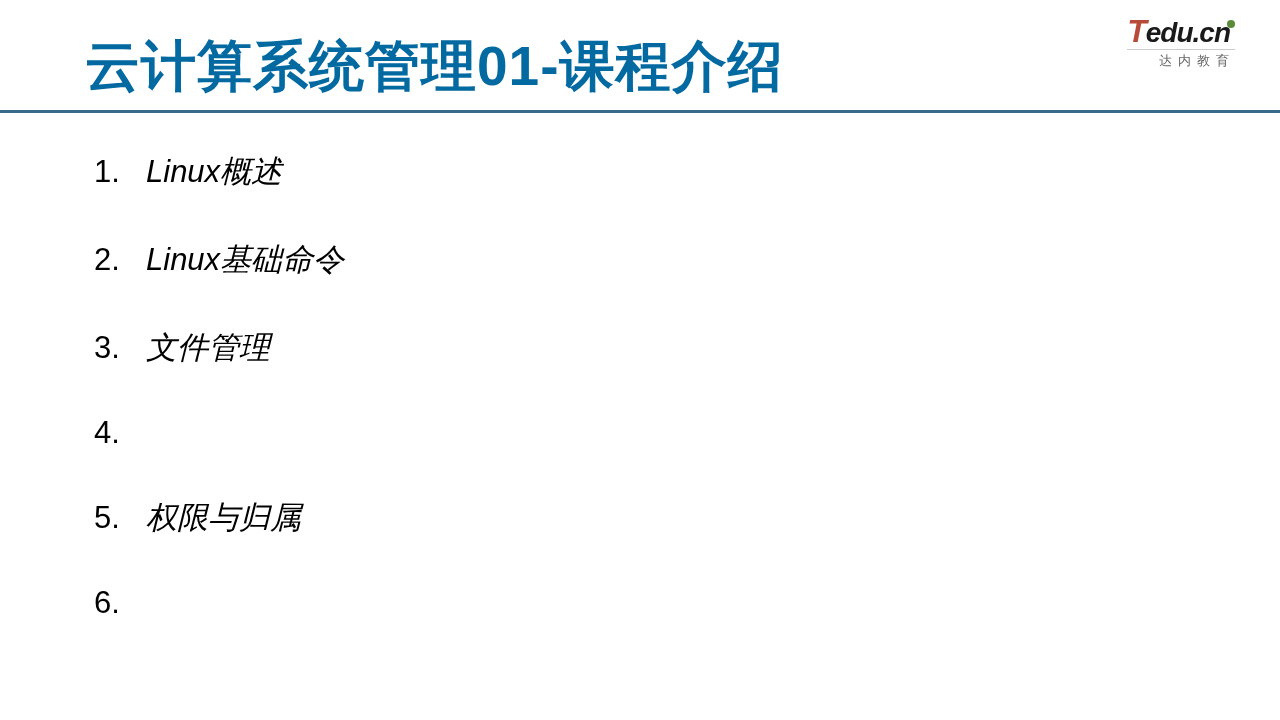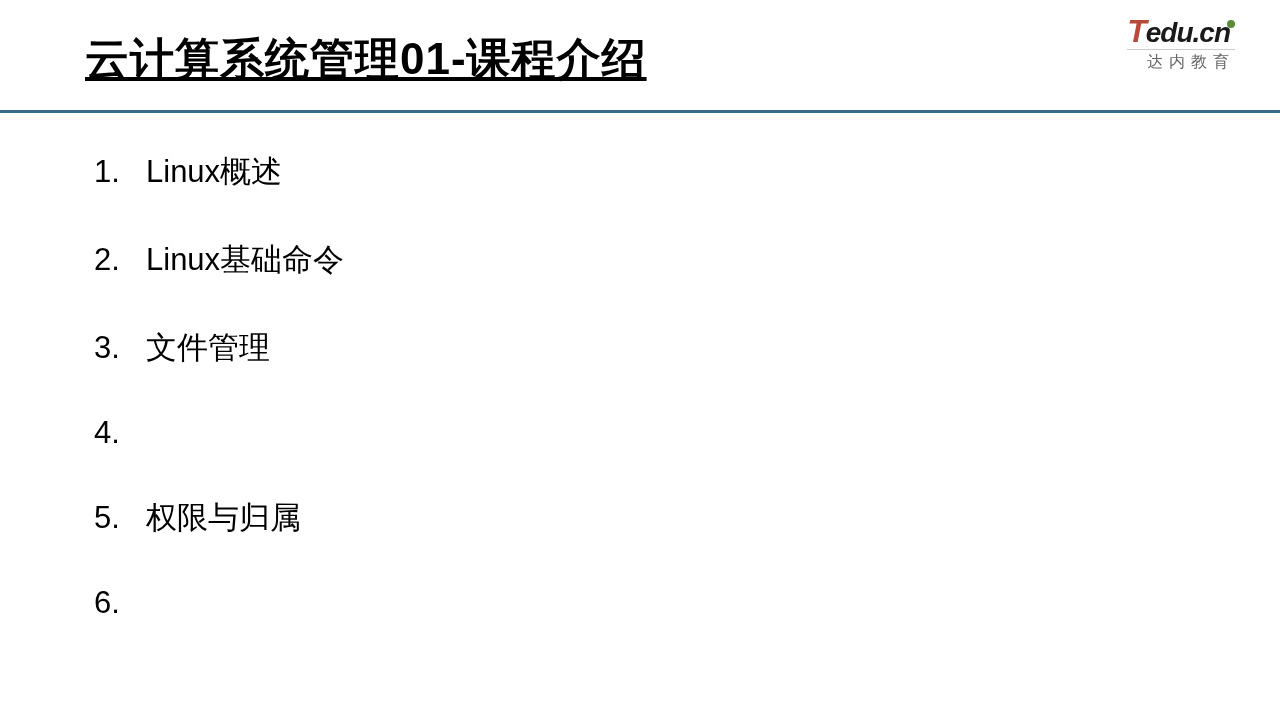--- a/index.html
+++ b/index.html
@@ -14,25 +14,24 @@
       font-family: "Microsoft YaHei", "SimHei", "Arial", sans-serif;
       position: relative;
       overflow: hidden;
     }
     .header {
       position: relative;
       padding: 30px 0 0 85px;
       height: 110px;
     }
     .title {
-      font-size: 44px;
+      font-size: 55px;
       font-weight: bold;
-      color: #000000;
+      color: #0369a1;
       letter-spacing: 1px;
-      text-decoration: underline;
     }
     .logo {
       position: absolute;
       top: 15px;
       right: 45px;
       text-align: right;
     }
     .logo-main {
       font-size: 28px;
       font-weight: bold;
@@ -50,21 +49,21 @@
       display: inline-block;
       width: 8px;
       height: 8px;
       background: #5a8a3a;
       border-radius: 50%;
       position: relative;
       top: -14px;
       margin-left: -3px;
     }
     .logo-sub {
-      font-size: 16px;
+      font-size: 13px;
       color: #666666;
       border-top: 1px solid #cccccc;
       padding-top: 2px;
       margin-top: 2px;
       letter-spacing: 6px;
       text-align: right;
       font-style: normal;
     }
     .divider {
       width: 100%;
@@ -84,20 +83,21 @@
       color: #000000;
       margin-bottom: 46px;
       font-weight: 500;
     }
     .list-num {
       min-width: 52px;
       text-align: left;
     }
     .list-text {
       margin-left: 0;
+      font-style: italic;
     }
   </style>
 </head>
 <body>
 
 <div class="header">
   <h1 class="title">云计算系统管理01-课程介绍</h1>
   <div class="logo">
     <div class="logo-main">
       <span class="t-letter">T</span><span>edu.cn</span><span class="logo-dot"></span>

